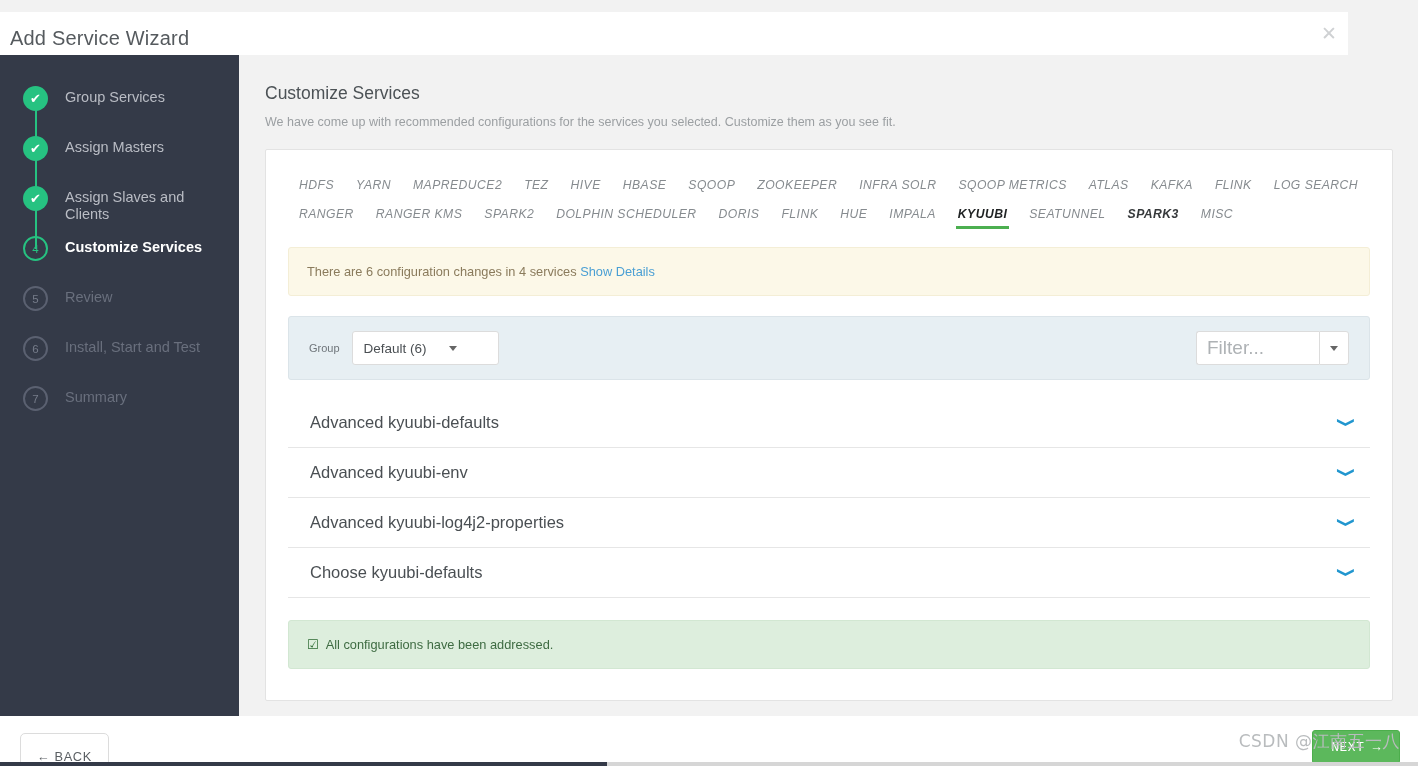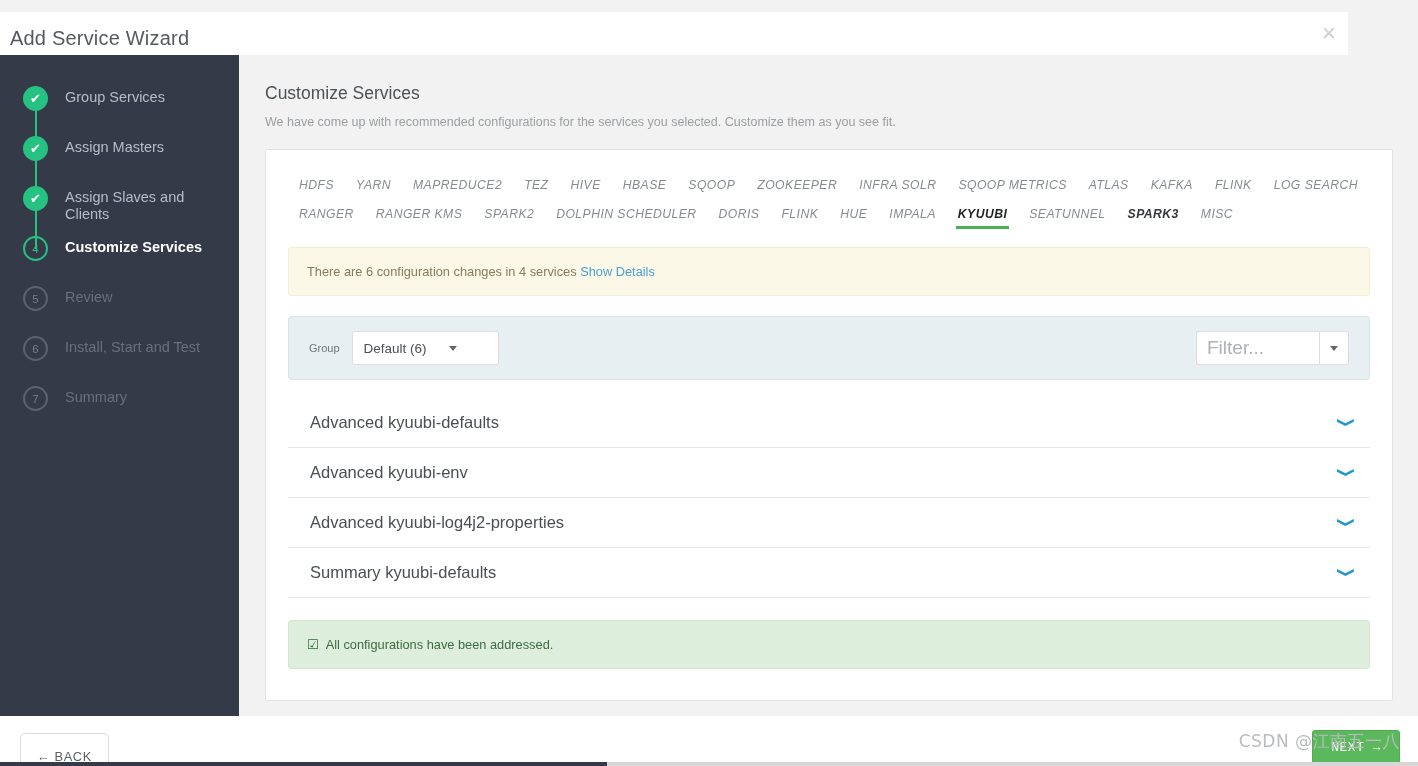--- a/index.html
+++ b/index.html
@@ -291,21 +291,21 @@
           </div>
           <div class="acc-row">
             <div class="acc-title">Advanced kyuubi-env</div>
             <div class="chev" style="transform: rotate(90deg) scaleY(1.3);">❯</div>
           </div>
           <div class="acc-row">
             <div class="acc-title">Advanced kyuubi-log4j2-properties</div>
             <div class="chev" style="transform: rotate(90deg) scaleY(1.3);">❯</div>
           </div>
           <div class="acc-row">
-            <div class="acc-title">Summary kyuubi-defaults</div>
+            <div class="acc-title">Choose kyuubi-defaults</div>
             <div class="chev" style="transform: rotate(90deg) scaleY(1.3);">❯</div>
           </div>
         </div>
 
       <div class="alert-ok">
         <span class="ok-icon">☑</span>
         <span>All configurations have been addressed.</span>
       </div>
 
     </div>

